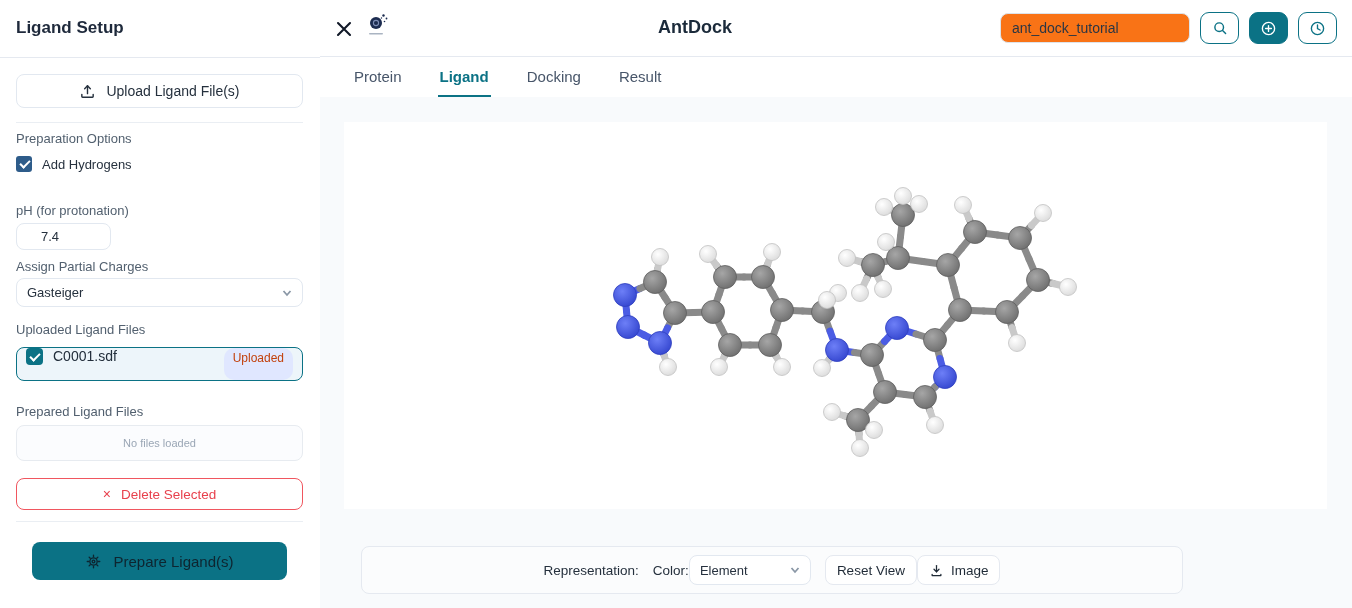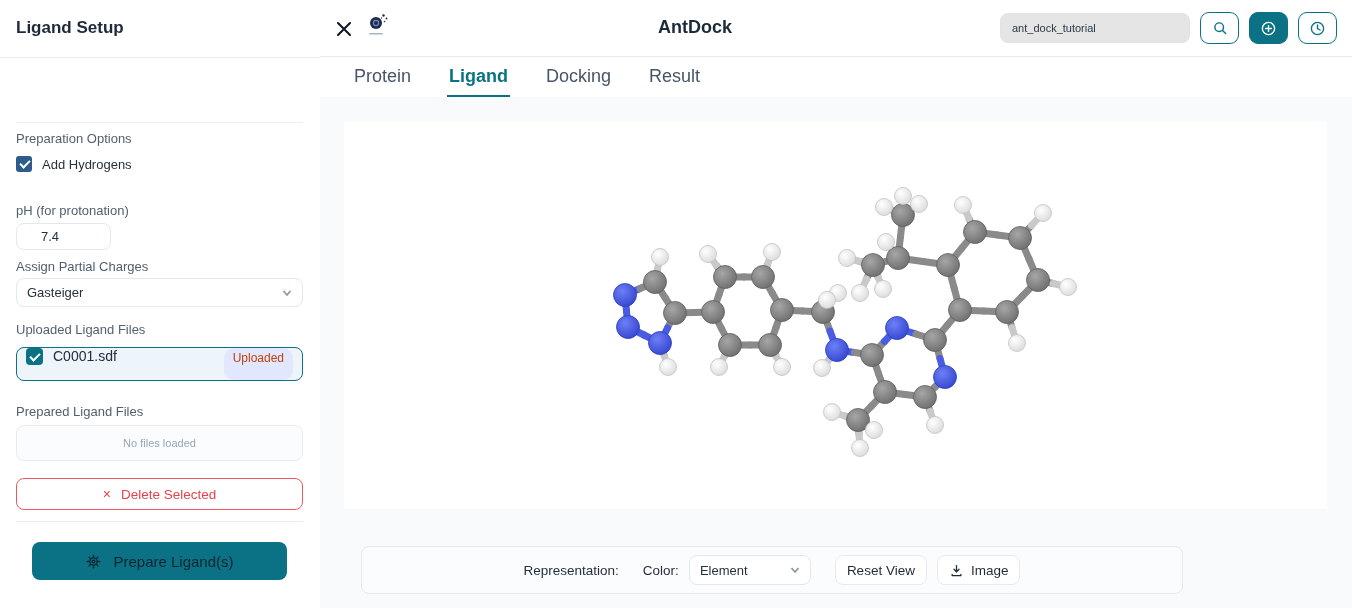--- a/index.html
+++ b/index.html
@@ -54,54 +54,62 @@
 
   
   .main { position:absolute; left:320px; top:0; width:1032px; height:608px; background:#f8fafc; }
   .main-header { position:absolute; left:0; top:0; width:1032px; height:57px;
     background:#fff; border-bottom:1px solid #e5e9f0; }
   .close-btn { position:absolute; left:14px; top:19px; width:20px; height:20px; cursor:pointer; color:#111827; }
   .logo { position:absolute; left:46px; top:12px; width:26px; height:32px; }
   .app-title { position:absolute; left:375px; top:17px; transform:translateX(-50%);
     font-size:18px; font-weight:700; color:#1b2a3a; }
   .session-input { position:absolute; left:680px; top:13px; width:190px; height:30px;
-    border:1px solid #dde3ea; border-radius:8px; padding:0 11px; font-size:11px;
-    color:#2b3razor644; color:#2b3644; background:#e5e5e5; font-family:inherit; }
+    border:1px solid #dde3ea; border-radius:8px; padding:0 11px; font-size:14px;
+    color:#2b3razor644; color:#2b3644; background:#f97316; font-family:inherit; }
   .icon-btn { position:absolute; top:12px; width:39px; height:32px; border-radius:9px;
     border:1px solid #0b7285; background:#fff; display:flex; align-items:center;
     justify-content:center; color:#0b7285; cursor:pointer; }
   .icon-btn.filled { background:#0b7285; color:#fff; border-color:#0b7285; }
   .btn-search { left:880px; } .btn-add { left:929px; } .btn-history { left:978px; }
 
   .tab-bar { position:absolute; left:0; top:57px; width:1032px; height:40px; background:#fff;
     display:flex; align-items:stretch; padding-left:32px; gap:34px; }
-  .tab { display:flex; align-items:center; font-size:18px; color:#475569;
+  .tab { display:flex; align-items:center; font-size:15px; color:#475569;
     border-bottom:2px solid transparent; padding:0 2px; cursor:pointer; }
   .tab.active { color:#0b7285; font-weight:700; border-bottom-color:#0b7285; }
 
   .viewer { position:absolute; left:24px; top:122px; width:983px; height:387px; background:#ffffff; }
 
   .toolbar { position:absolute; left:41px; top:546px; width:822px; height:48px;
     background:#fbfcfd; border:1px solid #e5e9f0; border-radius:8px; display:flex;
-    align-items:center; justify-content:center; gap:10px; }
+    align-items:center; justify-content:center; }
   .tb-label { font-size:13.5px; color:#25303d; }
   .tb-select { height:30px; min-width:112px; gap:16px; }
   .tb-btn { height:30px; border:1px solid #e5e9f0; background:#fff; border-radius:8px;
     display:flex; align-items:center; justify-content:center; gap:7px; padding:0 11px;
     font-size:13.5px; color:#1f2a36; cursor:pointer; font-family:inherit; }
   .ml6 { margin-left:14px; }
   svg.ic { display:block; }
 </style>
 </head>
 <body>
 
 <div class="sidebar">
   <div class="sb-title">Ligand Setup</div>
   <div class="sb-div-top"></div>
 
+  <div class="upload-btn">
+    <svg class="ic" width="17" height="17" viewBox="0 0 24 24" fill="none" stroke="#25303d" stroke-width="2" stroke-linecap="round" stroke-linejoin="round">
+      <path d="M12 15V4"></path>
+        <path d="M8 8l4-4 4 4"></path>
+        <path d="M4 16v3a1 1 0 0 0 1 1h14a1 1 0 0 0 1-1v-3"></path>
+    </svg>
+    <span>Upload Ligand File(s)</span>
+  </div>
   <div class="sb-div-2"></div>
 
   <div class="sb-label" style="top:131px">Preparation Options</div>
   <div class="check-list">
       <div class="check-row">
         <span class="checkbox checked"></span>
         <span class="check-label">Add Hydrogens</span>
       </div>
     </div>
 

